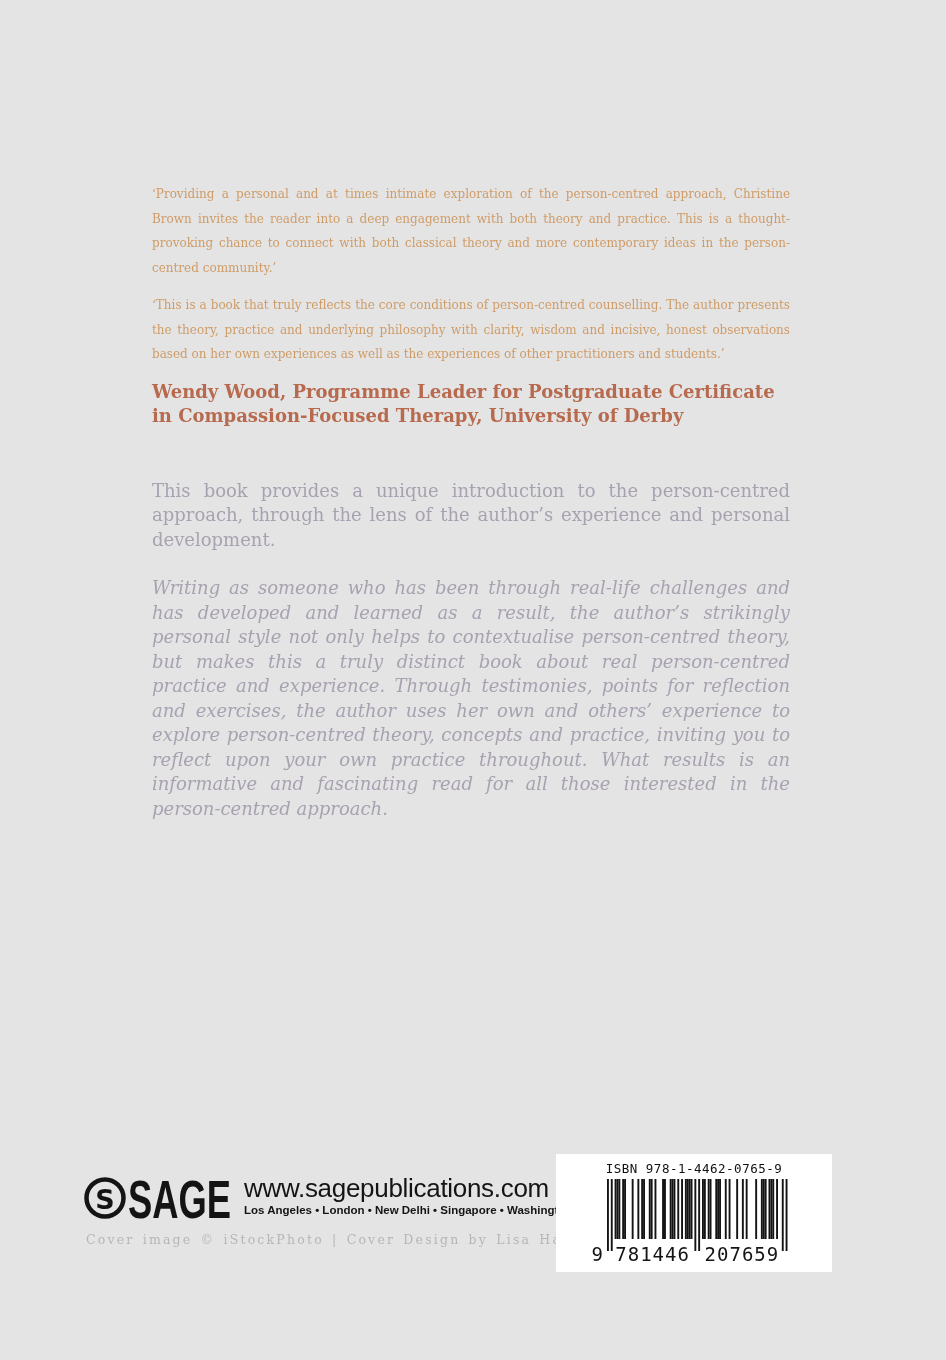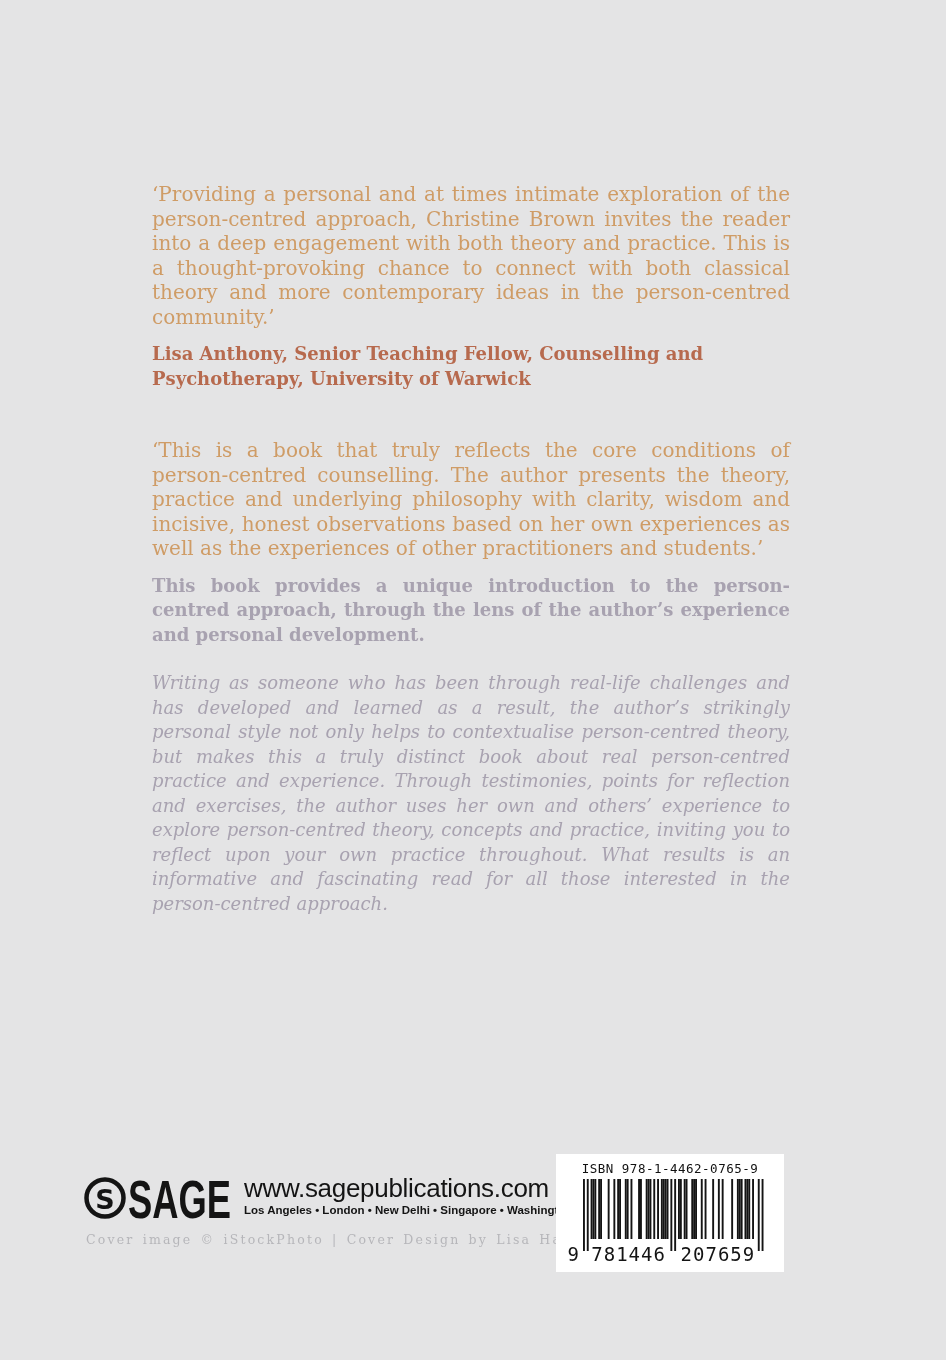--- a/index.html
+++ b/index.html
@@ -8,38 +8,38 @@
     background:#e4e4e5;
     font-family:"DejaVu Serif", serif;
     -webkit-font-smoothing:antialiased;
   }
   .cover{position:relative;width:946px;height:1360px;overflow:hidden;}
 
   
   .content{position:absolute;left:152px;top:182px;width:638px;}
   .content p{margin:0;}
   .quote{
-    font-size:20px;line-height:24.5px;
+    font-size:12px;line-height:24.5px;
     color:#cf9c66;
     text-align:justify;
     margin-bottom:13px !important;
   }
   .attribution{
     font-size:18px;line-height:24.5px;
     font-weight:700;
     color:#b76a4e;
   }
   #attribution-1{margin-bottom:47px !important;}
   #attribution-2{margin-bottom:50px !important;}
   .body-text{
     font-size:18px;line-height:24.5px;
     color:#a8a2b0;
     text-align:justify;
   }
-  #para-1{margin-bottom:24px !important;font-weight:bold;}
+  #para-1{margin-bottom:24px !important;}
   #para-2{margin-bottom:27px !important;font-style:italic;}
   .author-name{color:#d76b7e;font-weight:700;}
 
   
   .brand{position:absolute;left:84px;top:1174px;display:flex;align-items:flex-start;}
   .sage-logo{display:block;}
   .brand-right{margin-left:10px;font-family:"Liberation Sans", sans-serif;color:#141414;}
   .url{font-size:26px;line-height:28px;letter-spacing:-0.3px;}
   .cities{font-size:11.5px;line-height:14px;font-weight:700;margin-top:1px;letter-spacing:0;}
 
@@ -47,43 +47,43 @@
   .credit{
     position:absolute;left:86px;top:1232px;
     font-family:"DejaVu Serif", serif;
     font-size:12.5px;letter-spacing:2.2px;word-spacing:2px;
     color:#b6b6ba;
   }
 
   
   .barcode-box{
     position:absolute;left:556px;top:1154px;
-    width:228px;height:118px;
+    width:276px;height:118px;
     background:#ffffff;
     display:flex;flex-direction:column;align-items:center;
   }
   .isbn-label{
     margin-top:7px;
     font-family:"DejaVu Sans Mono", monospace;
     font-size:12.5px;letter-spacing:0.5px;
     color:#111111;
     white-space:nowrap;
   }
   #barcode-svg{margin-top:3px;}
 </style>
 </head>
 <body>
 
 <div class="cover">
 
   <main class="content">
     <p class="quote" id="quote-1">‘Providing a personal and at times intimate exploration of the person-centred approach, Christine Brown invites the reader into a deep engagement with both theory and practice. This is a thought-provoking chance to connect with both classical theory and more contemporary ideas in the person-centred community.’</p>
-    <p class="attribution" id="attribution-1">Lisa Anthony, Senior Teaching Fellow, Counselling and Psychotherapy, University of Warwick</p>
 
     <p class="quote" id="quote-2">‘This is a book that truly reflects the core conditions of person-centred counselling. The author presents the theory, practice and underlying philosophy with clarity, wisdom and incisive, honest observations based on her own experiences as well as the experiences of other practitioners and students.’</p>
+    <p class="attribution" id="attribution-2">Wendy Wood, Programme Leader for Postgraduate Certificate in Compassion-Focused Therapy, University of Derby</p>
 
     <p class="body-text" id="para-1">This book provides a unique introduction to the person-centred approach, through the lens of the author’s experience and personal development.</p>
     <p class="body-text" id="para-2">Writing as someone who has been through real-life challenges and has developed and learned as a result, the author’s strikingly personal style not only helps to contextualise person-centred theory, but makes this a truly distinct book about real person-centred practice and experience. Through testimonies, points for reflection and exercises, the author uses her own and others’ experience to explore person-centred theory, concepts and practice, inviting you to reflect upon your own practice throughout. What results is an informative and fascinating read for all those interested in the person-centred approach.</p>
 
   </main>
 
   <div class="brand">
     <svg class="sage-logo" width="150" height="48" viewBox="0 0 150 48">
       <circle cx="21" cy="24" r="18.5" fill="none" stroke="#141414" stroke-width="4.5"></circle>
       <text x="21" y="25" text-anchor="middle" dominant-baseline="central" font-family="DejaVu Sans, sans-serif" font-weight="700" font-size="27" fill="#141414">S</text>

